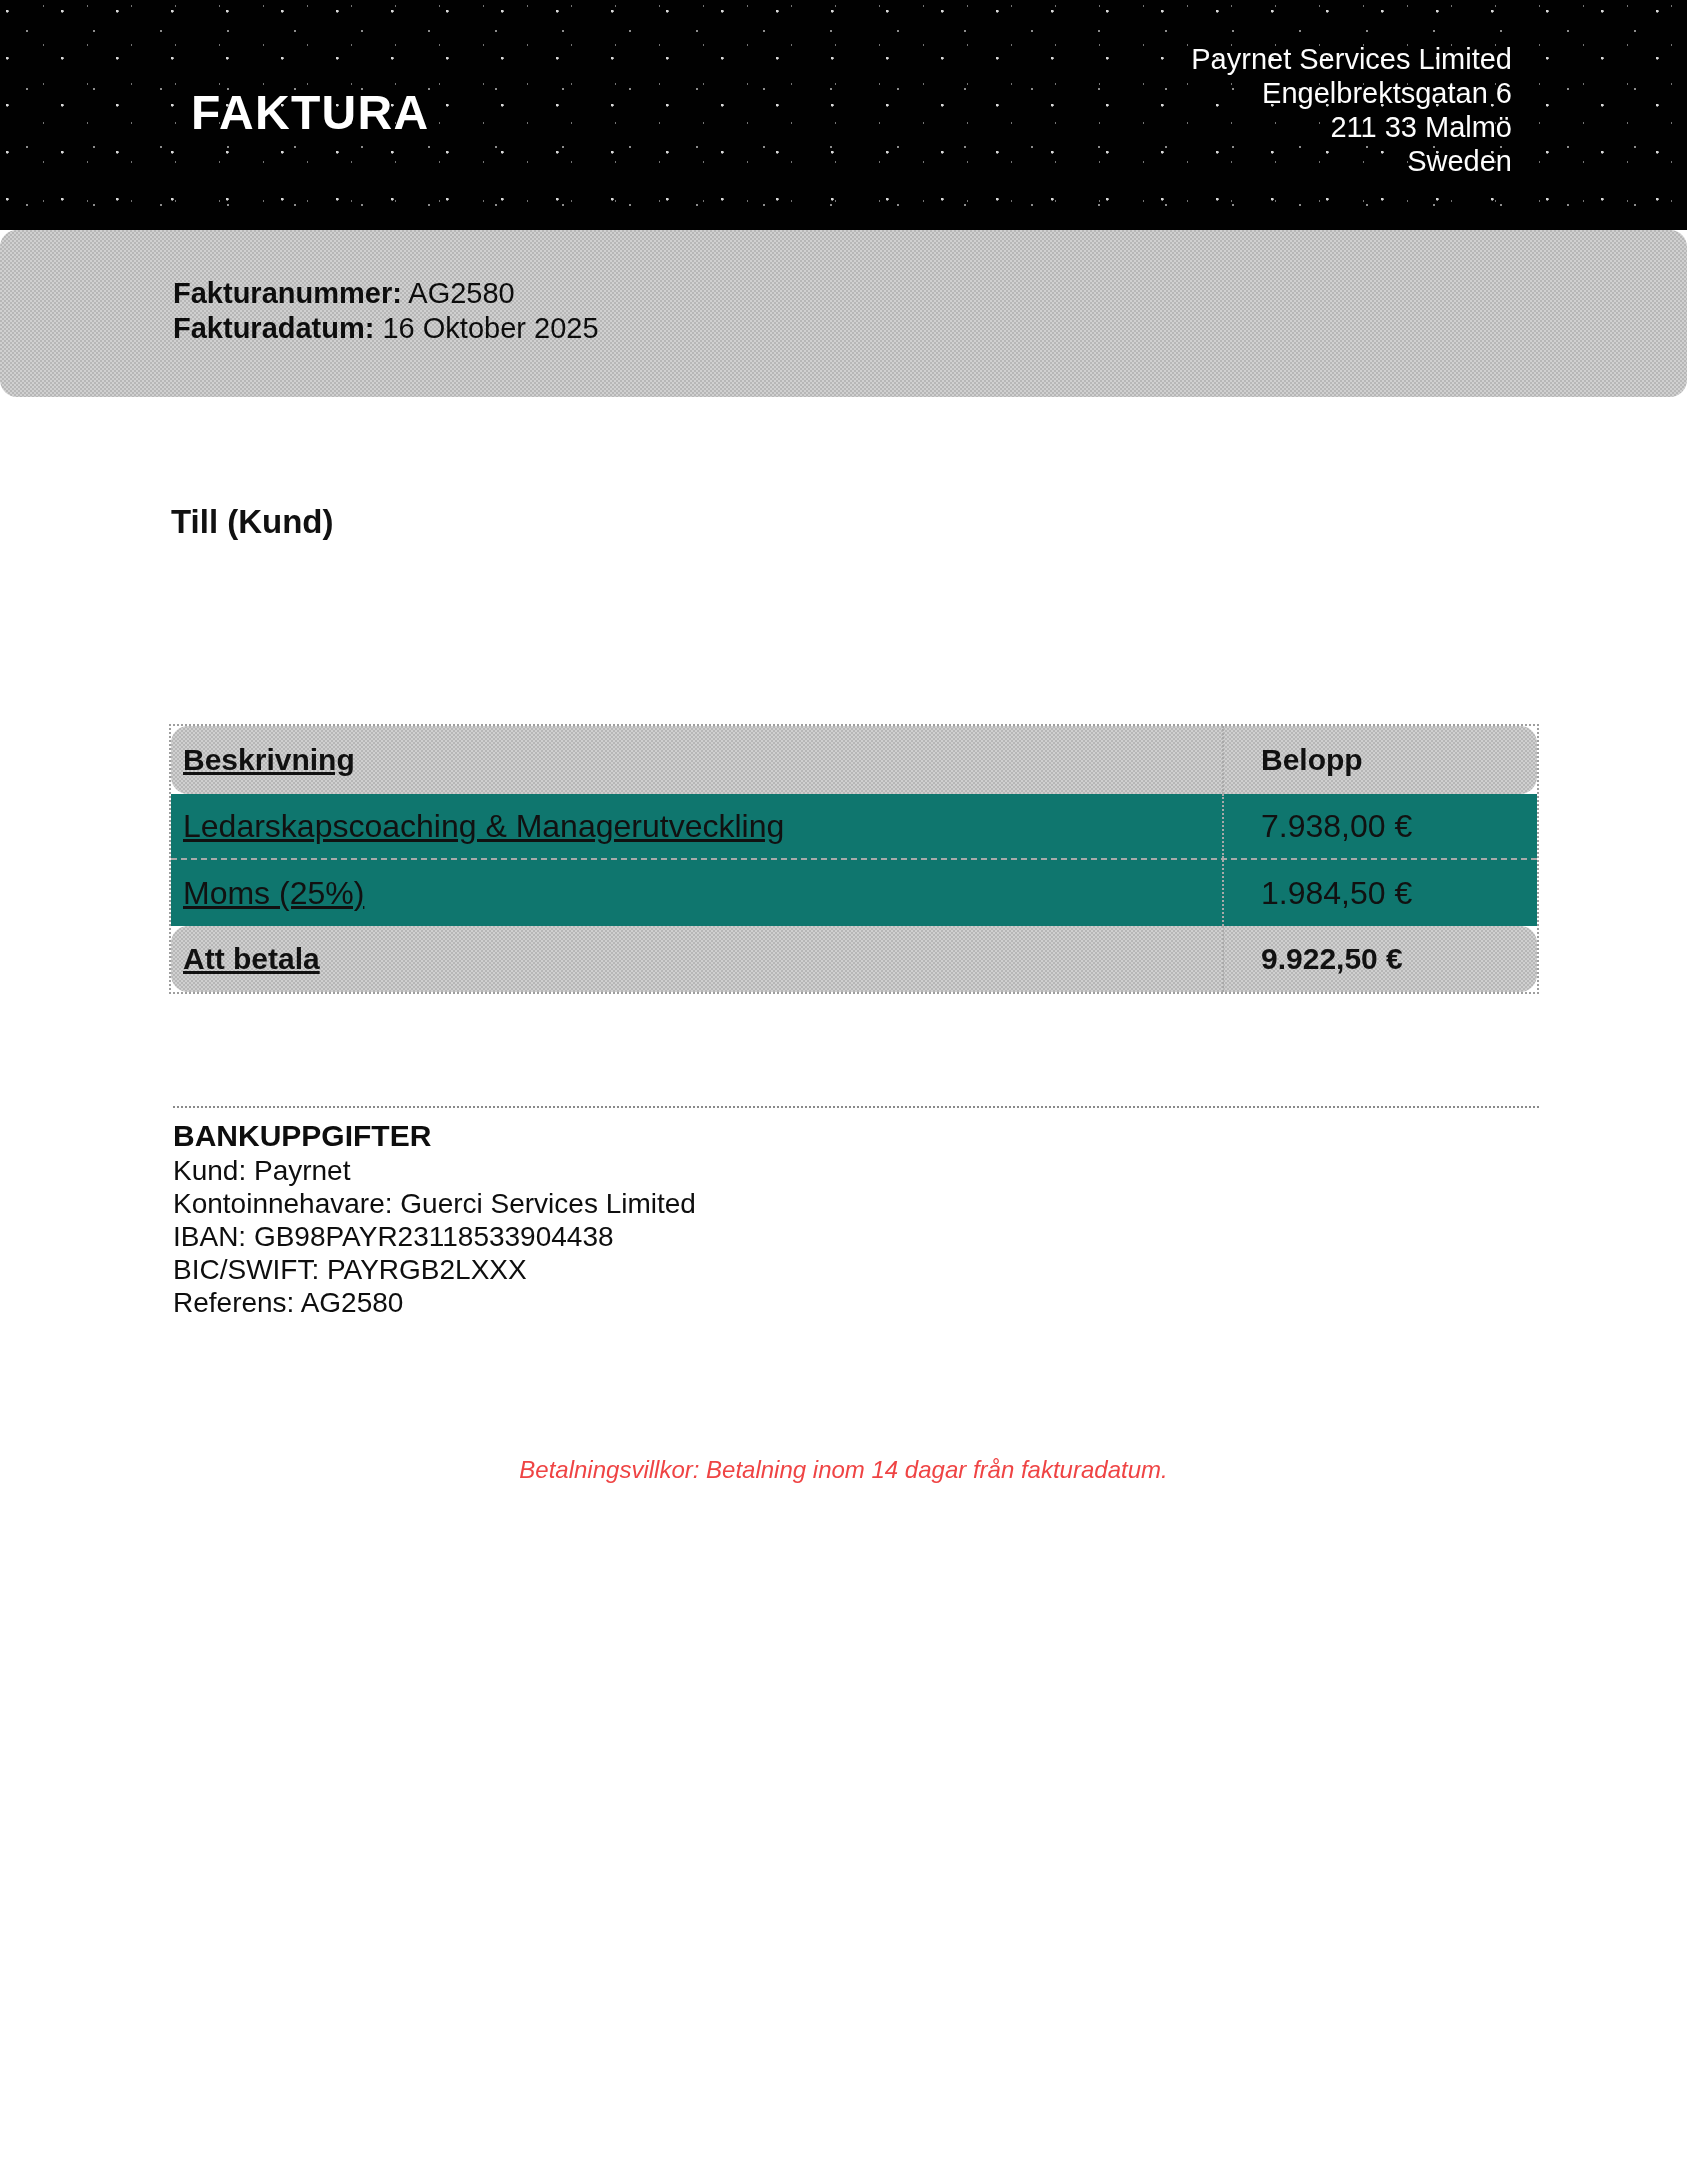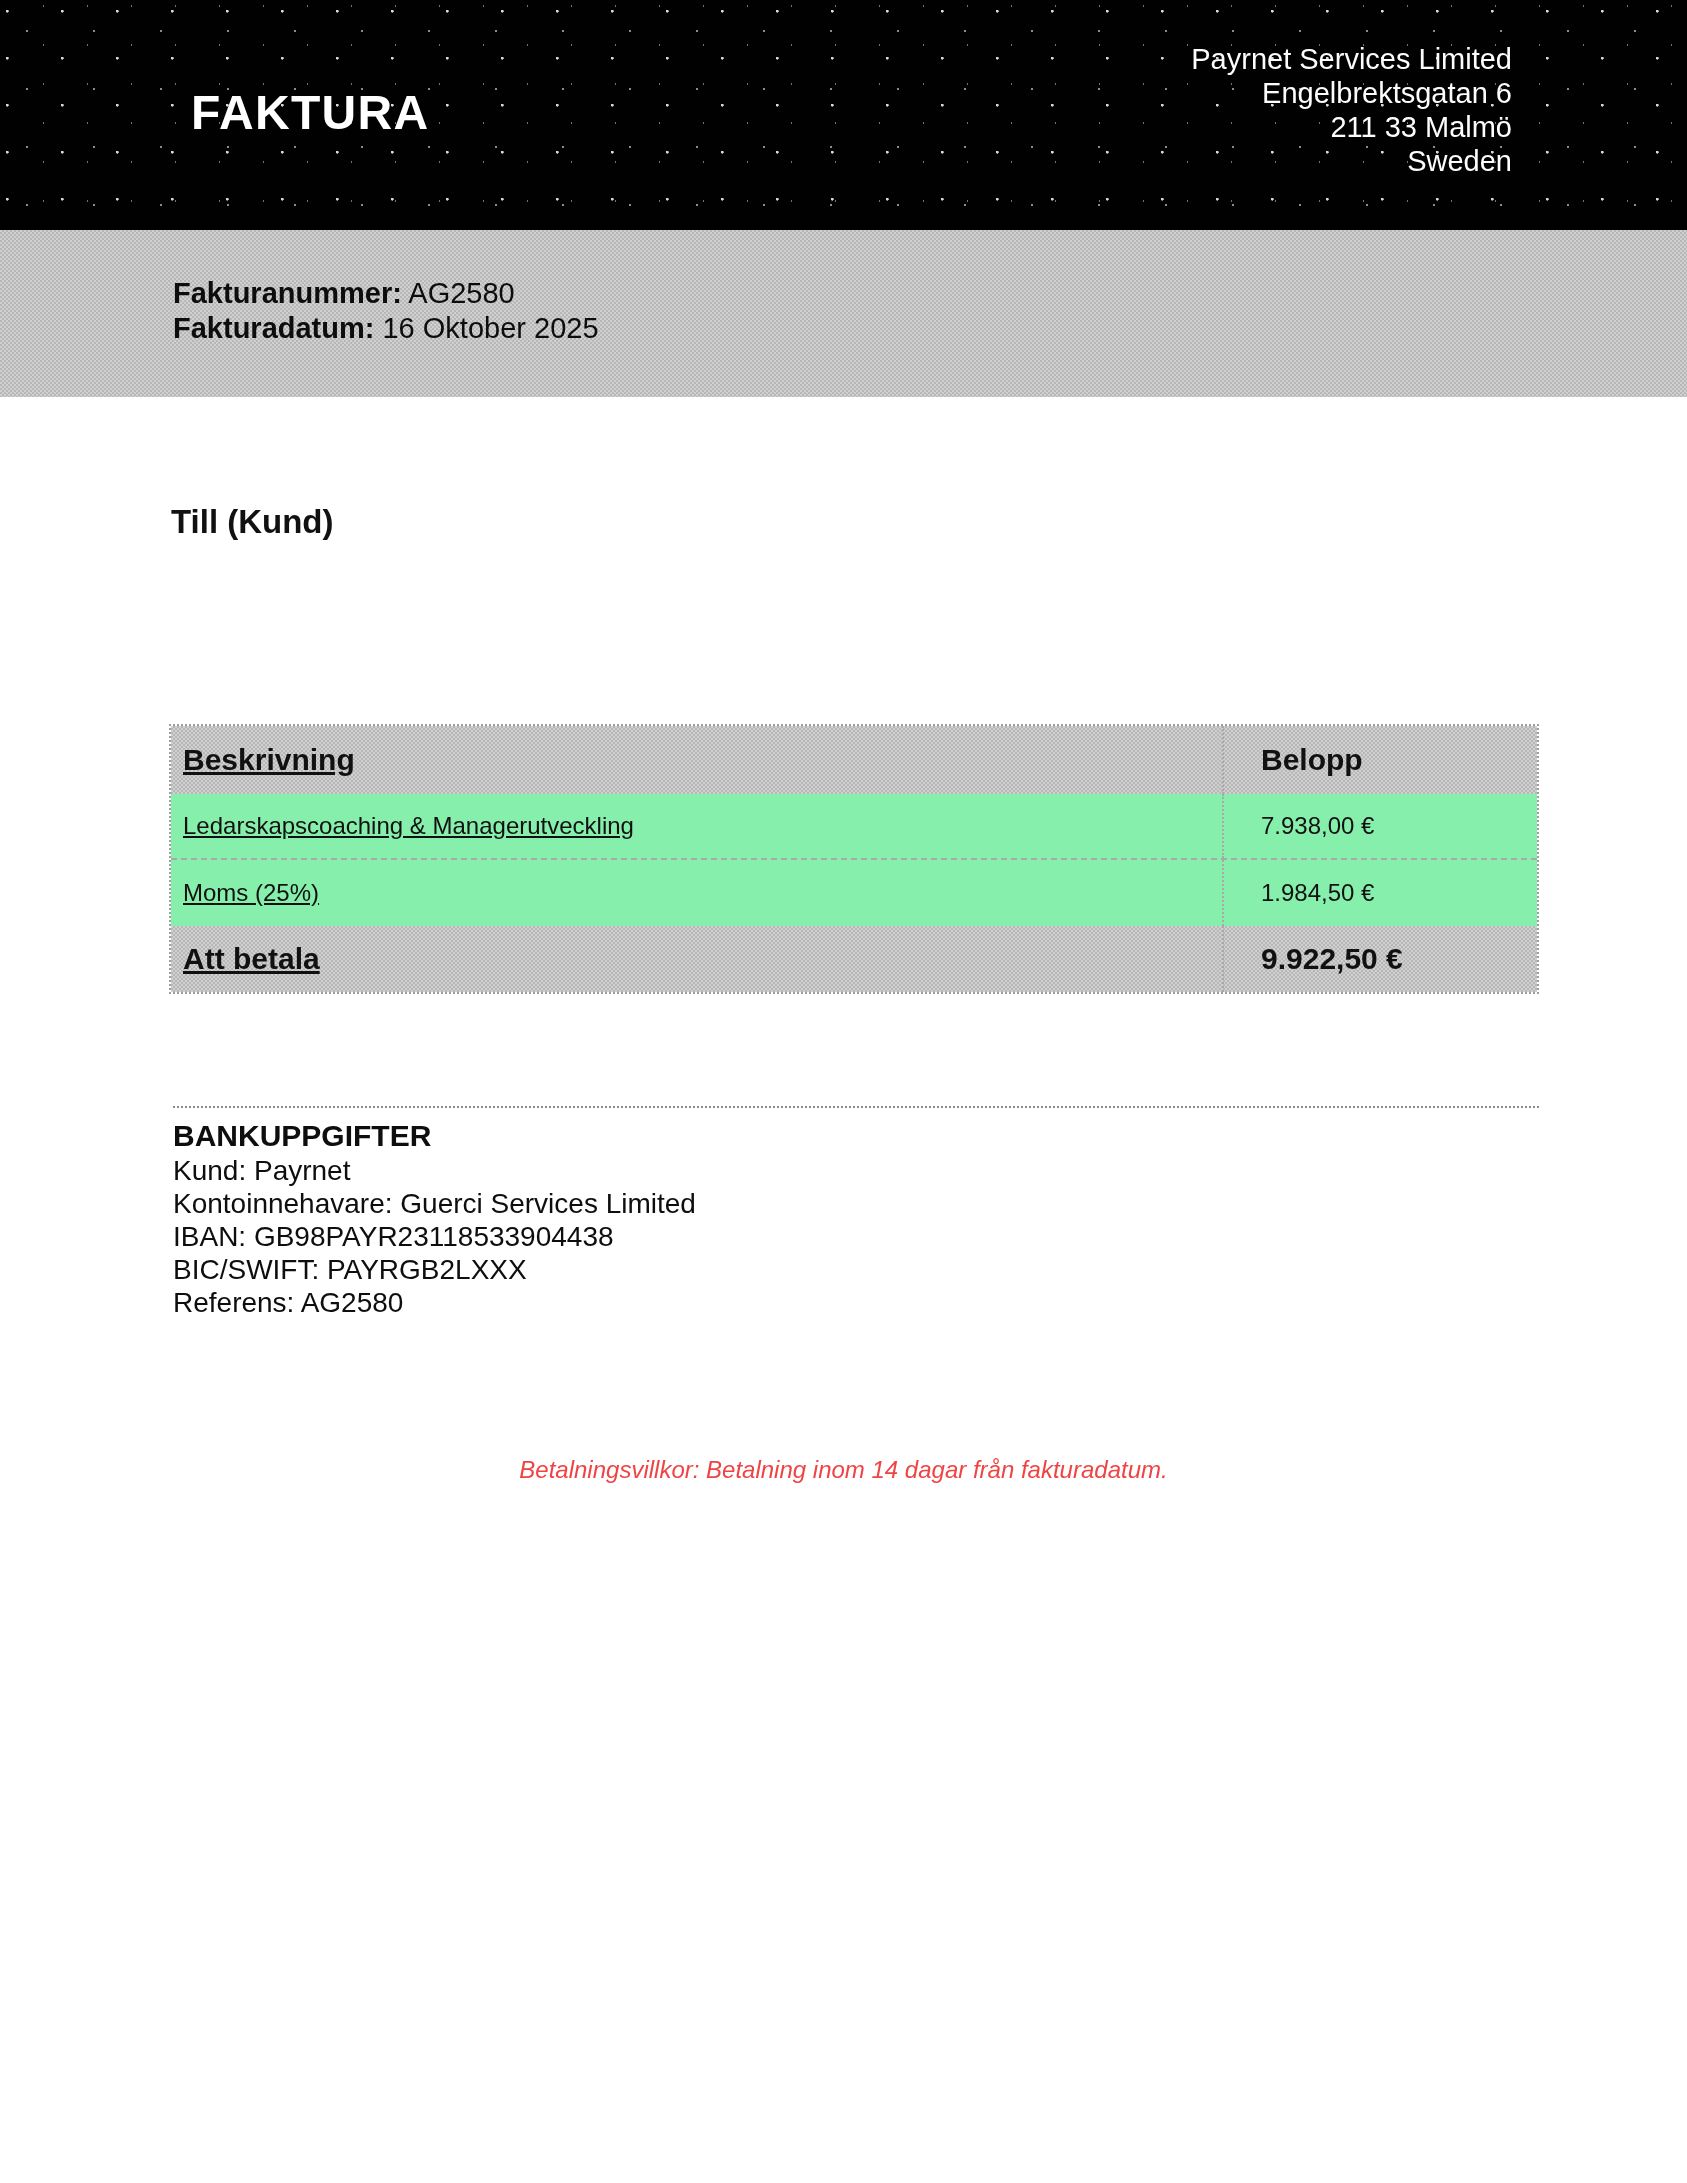--- a/index.html
+++ b/index.html
@@ -13,20 +13,21 @@
   }
 
   
   .dither {
     background-color: #d0d0d0;
     background-image:
       linear-gradient(45deg, #b7b7b7 25%, transparent 25%, transparent 75%, #b7b7b7 75%),
       linear-gradient(45deg, #b7b7b7 25%, transparent 25%, transparent 75%, #b7b7b7 75%);
     background-size: 4px 4px;
     background-position: 0 0, 2px 2px;
+    border-radius: 17px;
   }
 
   
   .letterhead {
     position: absolute; left: 0; top: 0;
     width: 1687px; height: 230px;
     background-color: #010101;
     background-image:
       radial-gradient(circle at 7.3px 11.2px, rgba(255,255,255,.85) 1.1px, transparent 1.7px),
       radial-gradient(circle at 27px 31px, rgba(255,255,255,.55) 0.9px, transparent 1.5px),
@@ -66,21 +67,21 @@
 
   
   .items-table {
     position: absolute; left: 169px; top: 724px;
     width: 1370px;
     border: 2px dotted #9e9e9e;
     box-sizing: border-box;
   }
   .t-row { display: flex; align-items: center; box-sizing: border-box; }
   .t-head  { height: 68px; font-size: 30px; font-weight: bold; }
-  .t-item  { height: 66px; font-size: 24px; background: #86efac; }
+  .t-item  { height: 66px; font-size: 32px; background: #0f766e; }
   .t-item-sep { border-bottom: 2px dashed #a9a9a9; }
   .t-total { height: 66px; font-size: 30px; font-weight: bold; }
   .cell-desc {
     flex: 0 0 1051px; box-sizing: border-box;
     padding-left: 12px;
     overflow: hidden; white-space: nowrap; text-decoration: underline;
   }
   .cell-amount {
     flex: 1 1 auto; box-sizing: border-box;
     padding-left: 37px;

